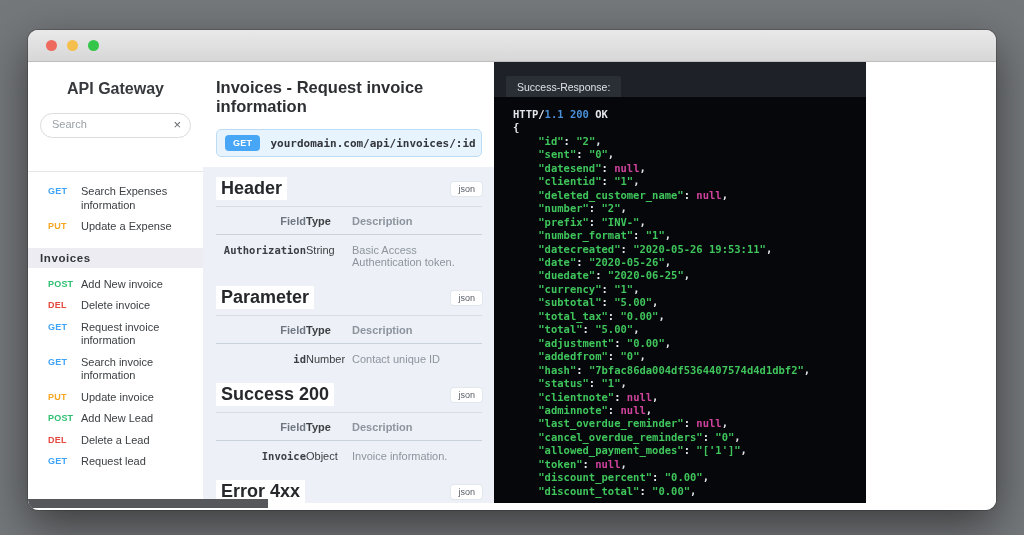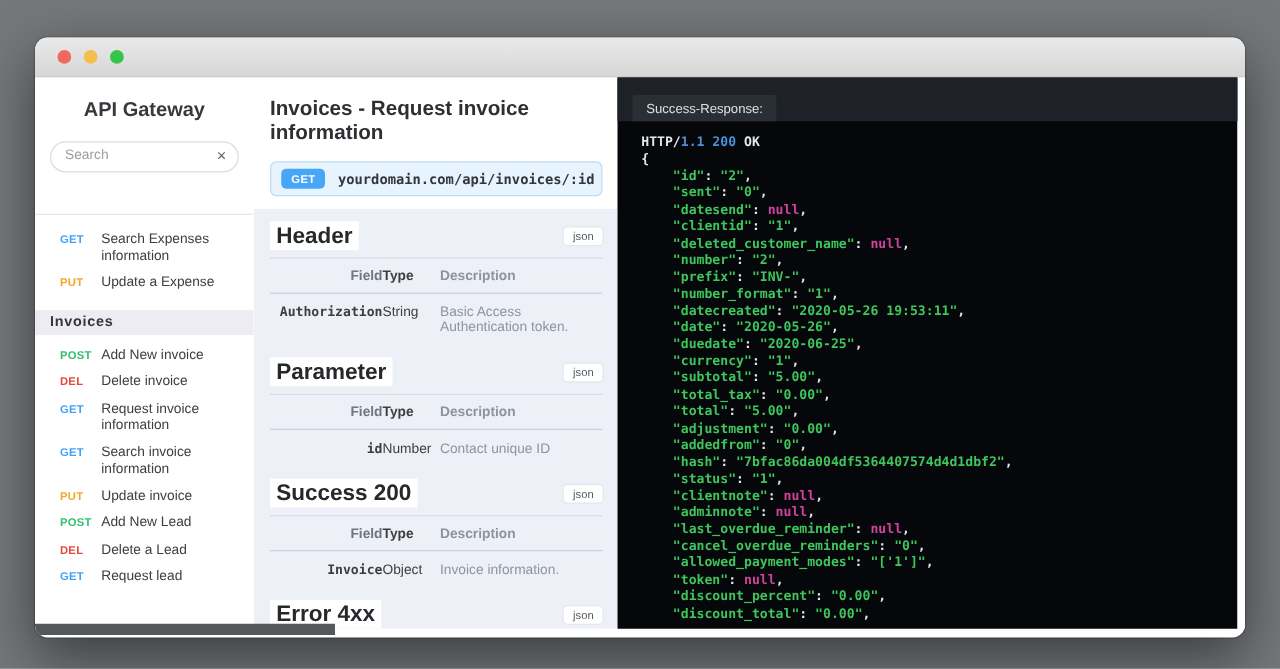--- a/index.html
+++ b/index.html
@@ -72,21 +72,21 @@
   }
   .thead { display:flex; color:#6e7680; font-weight:bold; font-size:11px; padding:8px 3px 7px; border-bottom:1px solid #c9d1da; }
   .trow { display:flex; font-size:11px; padding:9px 3px 10px; border-bottom:1px solid #dee4eb; align-items:baseline; }
   .trow:last-child { border-bottom:none; }
   .c-field { width:87px; flex:none;text-align:right; }
   .c-type  { width:46px; flex:none; color:#3c4043; }
   .c-desc  { flex:1; color:#8d949e; }
   .trow .c-field { font-family:"DejaVu Sans Mono", monospace; font-weight:bold; font-size:10.5px; color:#3a3f45; }
 
   
-  .code-panel { width:496px; flex:none; display:flex; flex-direction:column; background:#05070b; }
+  .code-panel { width:372px; flex:none; display:flex; flex-direction:column; background:#05070b; }
   .code-header { height:35px; flex:none; background:#1e2228; position:relative; }
   .code-tab {
     position:absolute; left:12px; bottom:0; background:#2a2f36; color:#dde1e6;
     font-size:10.5px; padding:5px 11px 4px; border-radius:2px 2px 0 0; cursor:pointer;
   }
   .code-block {
     flex:1; margin:0; padding:11px 0 0 19px; overflow:hidden;
     font-family:"DejaVu Sans Mono", monospace; font-size:10.5px; line-height:13.45px;
     font-weight:600; white-space:pre; color:#e3e6ea;
   }

